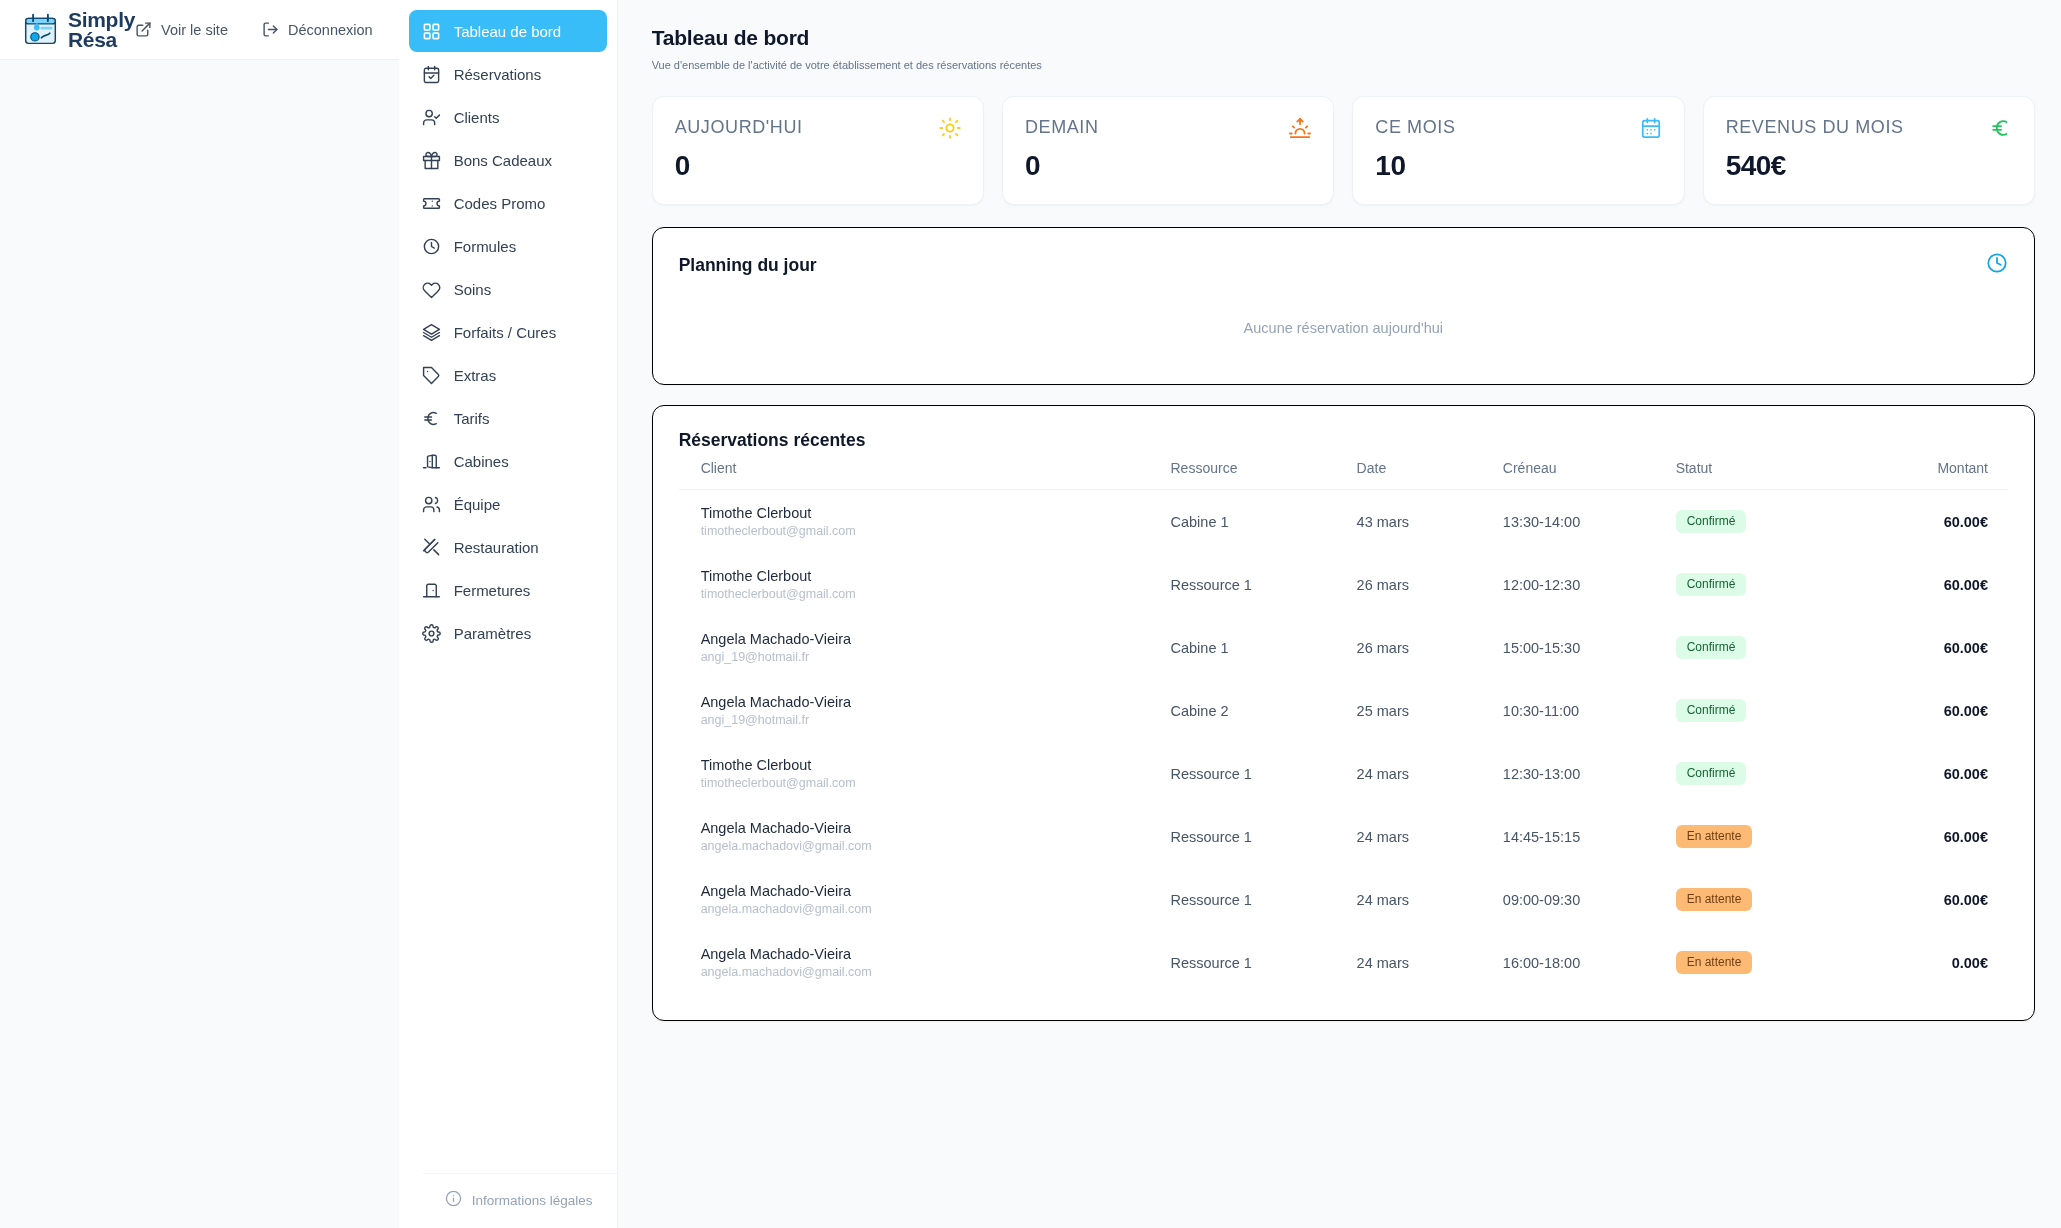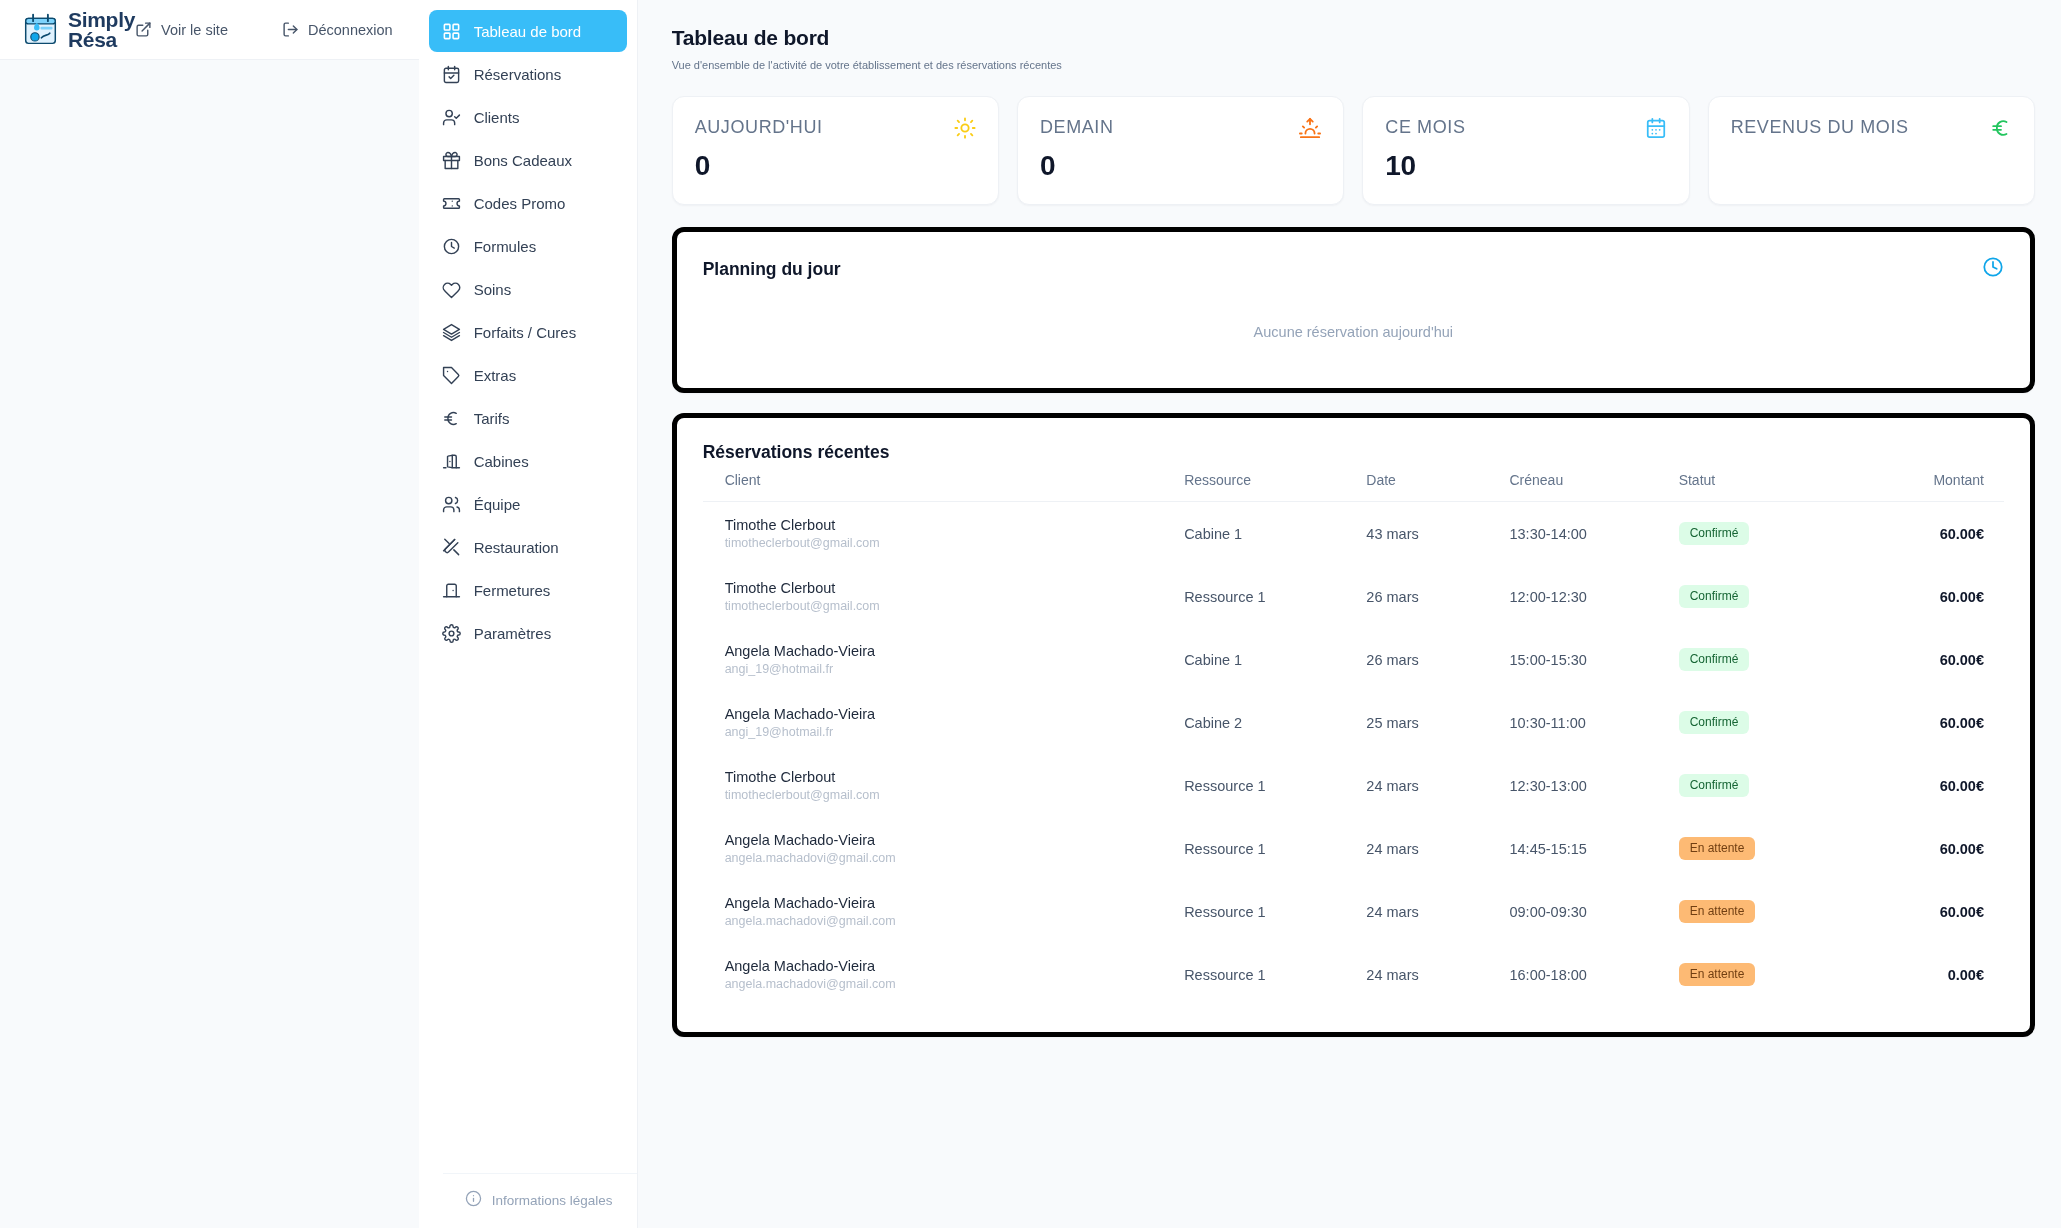--- a/index.html
+++ b/index.html
@@ -20,21 +20,21 @@
     display: flex; align-items: center;
     padding: 0 26px 0 22px;
   }
   .brand { display: flex; align-items: center; gap: 9px; }
   .brand-mark { width: 37px; height: 37px; flex: 0 0 37px; }
   .brand-text {
     font-size: 21px; font-weight: 700; line-height: 0.94;
     color: #1e3a5f; letter-spacing: -0.3px;
   }
   .brand-text span { display: block; }
-  .topbar-right { margin-left: auto; display: flex; align-items: center; gap: 54px; }
+  .topbar-right { margin-left: auto; display: flex; align-items: center; gap: 34px; }
   .top-link {
     display: flex; align-items: center; gap: 9px;
     font-size: 14.5px; color: #475569; cursor: pointer;
   }
   .top-link svg { display:block; }
 
   
   .body { display: flex; flex: 1; min-height: 0; }
 
   
@@ -78,21 +78,21 @@
   }
   .stat-top { display: flex; align-items: flex-start; justify-content: space-between; }
   .stat-label {
     font-size: 18px; letter-spacing: 0.6px; color: #64748b; text-transform: uppercase;
   }
   .stat-value { font-size: 28px; font-weight: 700; color: #0f172a; margin-top: 11px; letter-spacing: -0.5px; }
   .stat-icon { width: 22px; height: 22px; flex: 0 0 22px; display:block; }
 
   
   .panel {
-    background: #fff; border: 5px solid #000000; border-radius: 12px;
+    background: #fff; border: 1px solid #000000; border-radius: 12px;
     box-shadow: 0 1px 2px rgba(15,23,42,0.04);
   }
   .panel-planning { margin-top: 22px; padding: 24px 26px 30px; }
   .panel-head { display: flex; align-items: center; justify-content: space-between; }
   .panel-title { font-size: 17.5px; font-weight: 700; color: #0f172a; }
   .empty-msg { text-align: center; font-size: 14.5px; color: #94a3b8; padding: 42px 0 18px; }
 
   .panel-table { margin-top: 20px; padding: 24px 26px 26px; }
   table { width: 100%; border-collapse: collapse; margin-top: 9px; }
   thead th {
@@ -425,20 +425,21 @@
           <div class="stat-top">
             <div class="stat-label">REVENUS DU MOIS</div>
             <span class="stat-icon">
               <svg viewBox="0 0 24 24" fill="none" stroke="#22c55e" stroke-width="2" stroke-linecap="round" stroke-linejoin="round">
                   <path d="M18 5.5A7 7 0 0 0 7.5 12 7 7 0 0 0 18 18.5"></path>
                   <line x1="3.5" y1="10" x2="12" y2="10"></line>
                   <line x1="3.5" y1="14" x2="12" y2="14"></line>
                 </svg>
             </span>
           </div>
+          <div class="stat-value">540€</div>
         </div>
 
       </div>
 
       <section class="panel panel-planning">
         <div class="panel-head">
           <div class="panel-title">Planning du jour</div>
           <span>
             <svg width="22" height="22" viewBox="0 0 24 24" fill="none" stroke="#0ea5e9" stroke-width="1.9" stroke-linecap="round" stroke-linejoin="round">
                 <circle cx="12" cy="12" r="9.5"></circle>

